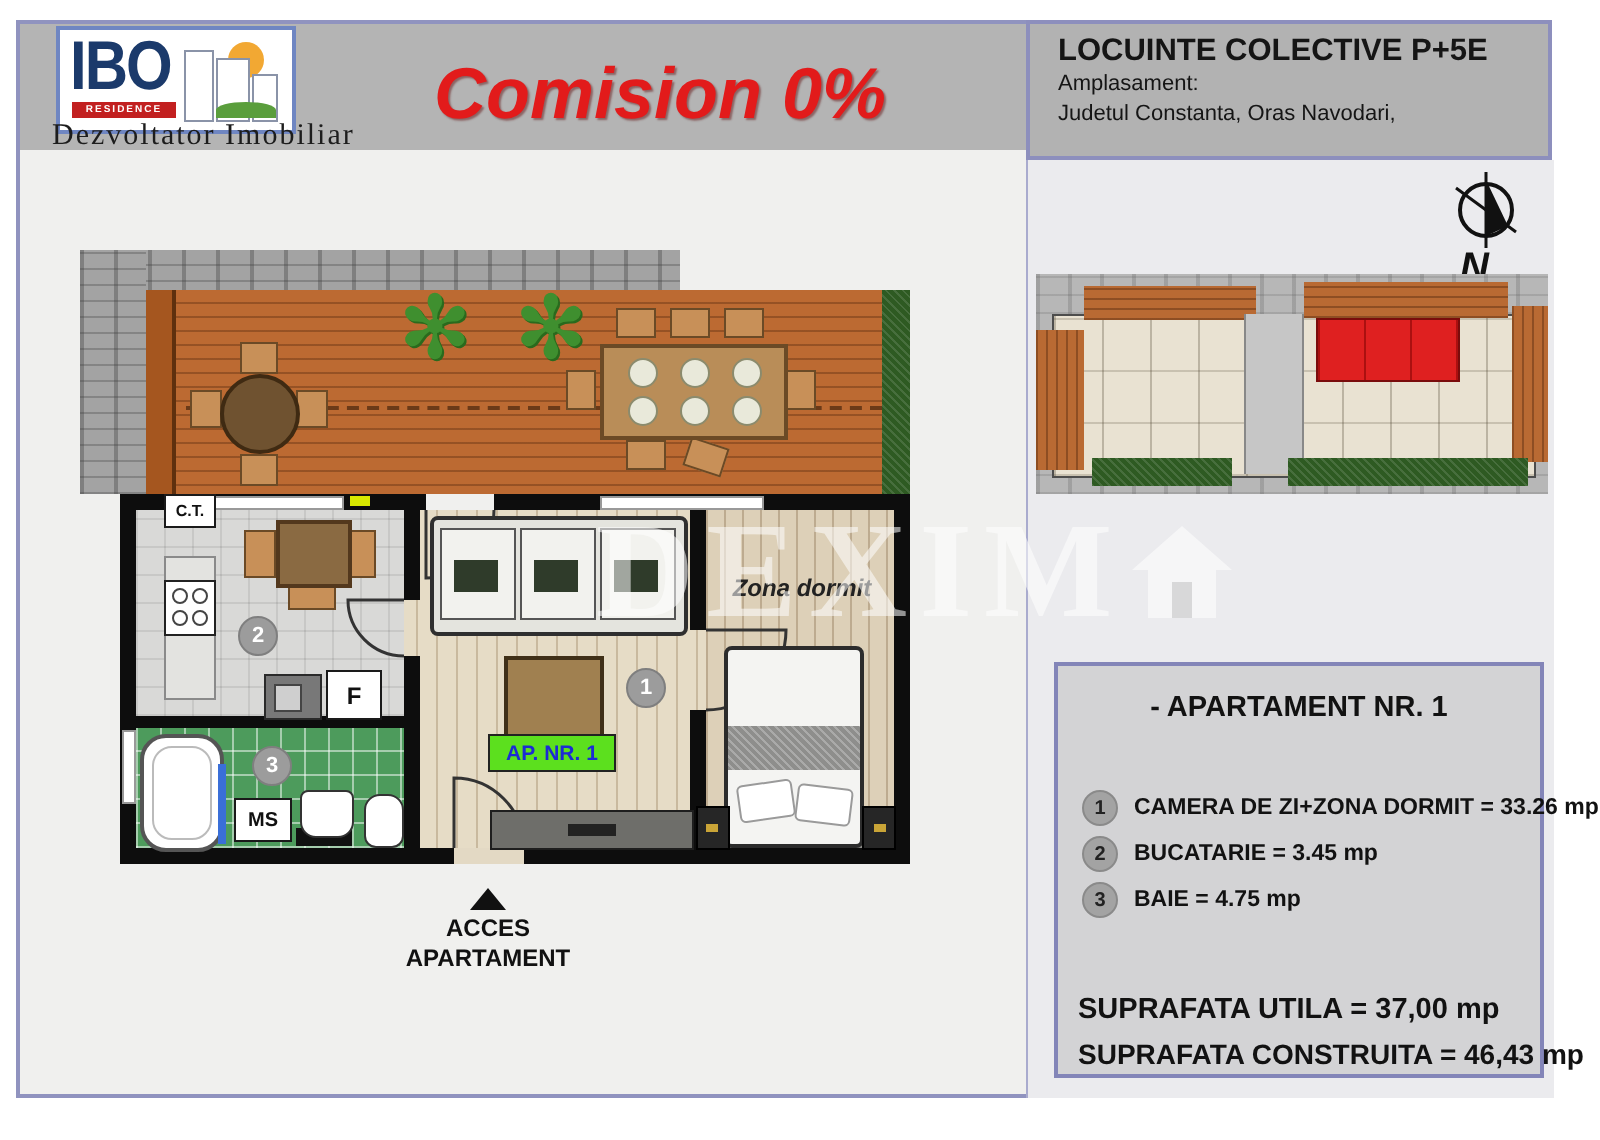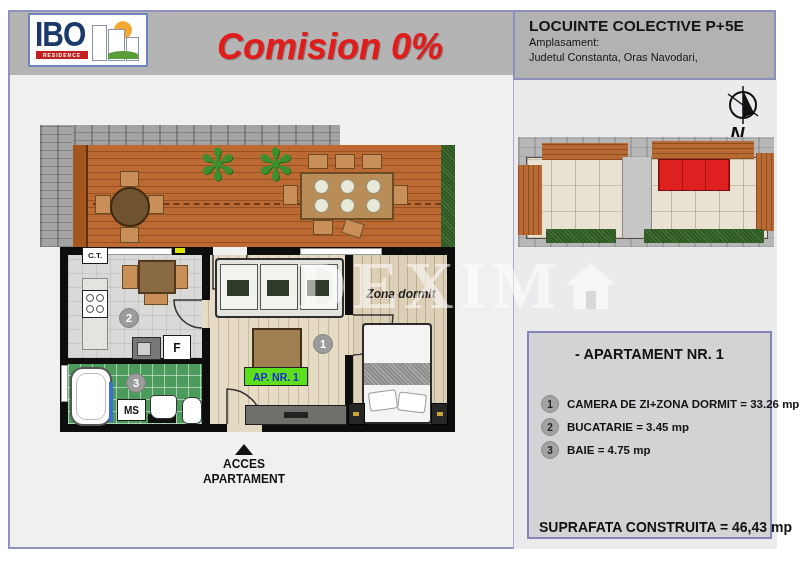--- a/index.html
+++ b/index.html
@@ -106,20 +106,21 @@
   <div class="abs" id="header-left"></div>
   <div class="abs" id="logo-box">
     <div id="logo-ibo">IBO</div>
     <div id="logo-residence">RESIDENCE</div>
     <div class="bldg" style="left:62px;top:10px;width:13px;height:34px;"></div>
     <div id="logo-sun"></div>
     <div class="bldg" style="left:78px;top:14px;width:15px;height:30px;"></div>
     <div class="bldg" style="left:96px;top:22px;width:11px;height:22px;"></div>
     <div id="logo-hill"></div>
   </div>
+  <div class="abs" id="dezvoltator">Dezvoltator  Imobiliar</div>
   <div class="abs" id="promo">Comision 0%</div>
 
   <div class="abs" id="header-right">
     <div id="project-title">LOCUINTE COLECTIVE P+5E</div>
     <div class="addr">Amplasament:</div>
     <div class="addr">Judetul Constanta, Oras Navodari,</div>
   </div>
 
   <div class="abs" id="right-col"></div>
 
@@ -153,20 +154,21 @@
       <div class="lbl">CAMERA DE ZI+ZONA DORMIT = 33.26 mp</div>
     </div>
     <div class="info-row" style="top:85px;">
       <div class="num-circle">2</div>
       <div class="lbl">BUCATARIE = 3.45 mp</div>
     </div>
     <div class="info-row" style="top:108px;">
       <div class="num-circle">3</div>
       <div class="lbl">BAIE = 4.75 mp</div>
     </div>
+    <div class="total-line" style="top:164px;font-size:14.5px;">SUPRAFATA UTILA = 37,00 mp</div>
     <div class="total-line" style="top:186px;">SUPRAFATA CONSTRUITA = 46,43 mp</div>
   </div>
 
   <div class="abs stone" style="left:40px;top:125px;width:300px;height:24px;"></div>
   <div class="abs stone" style="left:40px;top:125px;width:33px;height:122px;"></div>
   <div class="abs" id="deck">
     <div class="abs" id="deck-edge"></div>
     <div class="abs" id="deck-dash"></div>
     <div class="abs chair" style="left:47px;top:26px;width:17px;height:14px;"></div>
     <div class="abs chair" style="left:47px;top:82px;width:17px;height:14px;"></div>

